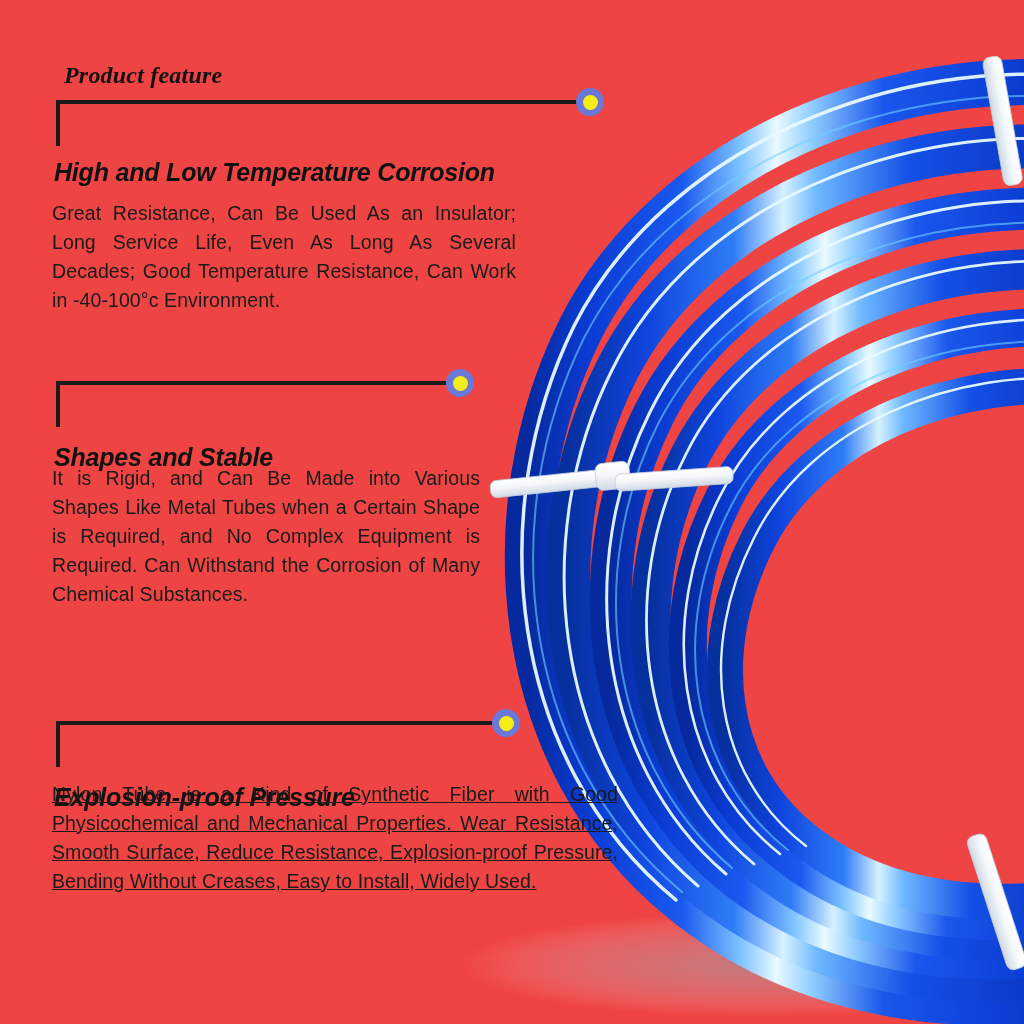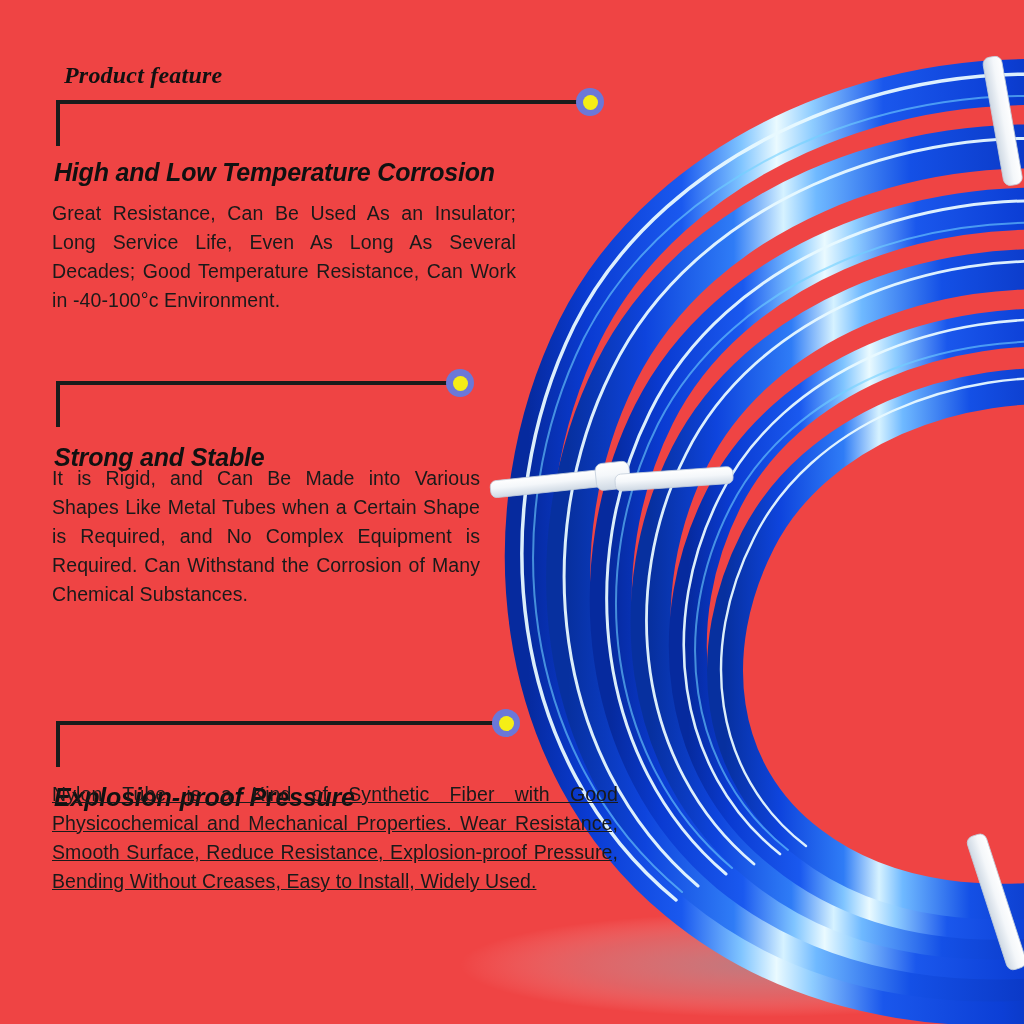--- a/index.html
+++ b/index.html
@@ -216,21 +216,21 @@
     <div class="feature-block" id="block-1">
       <div class="bracket"></div>
       <div class="marker"></div>
       <div class="feature-title">High and Low Temperature Corrosion</div>
       <div class="feature-body">Great Resistance, Can Be Used As an Insulator; Long Service Life, Even As Long As Several Decades; Good Temperature Resistance, Can Work in -40-100°c Environment.</div>
     </div>
 
     <div class="feature-block" id="block-2">
       <div class="bracket"></div>
       <div class="marker"></div>
-      <div class="feature-title">Strong and Stable</div>
+      <div class="feature-title">Shapes and Stable</div>
       <div class="feature-body">It is Rigid, and Can Be Made into Various Shapes Like Metal Tubes when a Certain Shape is Required, and No Complex Equipment is Required. Can Withstand the Corrosion of Many Chemical Substances.</div>
     </div>
 
     <div class="feature-block" id="block-3">
       <div class="bracket"></div>
       <div class="marker"></div>
       <div class="feature-title">Explosion-proof Pressure</div>
       <div class="feature-body">Nylon Tube is a Kind of Synthetic Fiber with Good Physicochemical and Mechanical Properties. Wear Resistance, Smooth Surface, Reduce Resistance, Explosion-proof Pressure, Bending Without Creases, Easy to Install, Widely Used.</div>
     </div>
 

